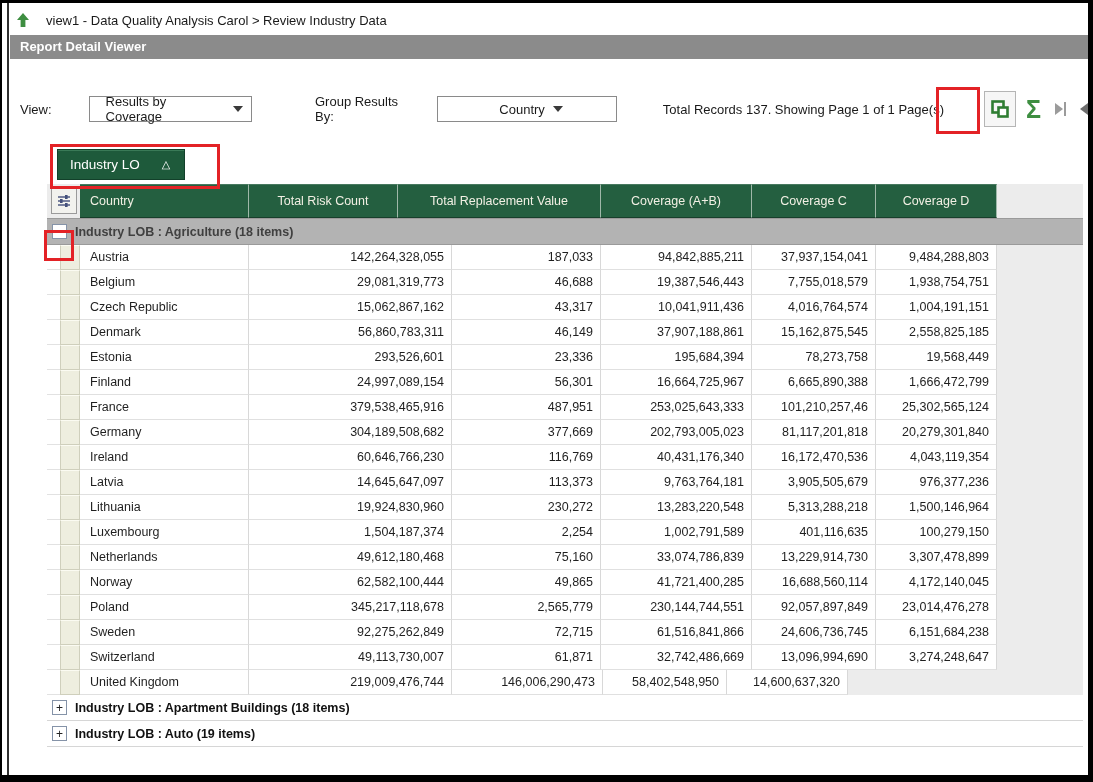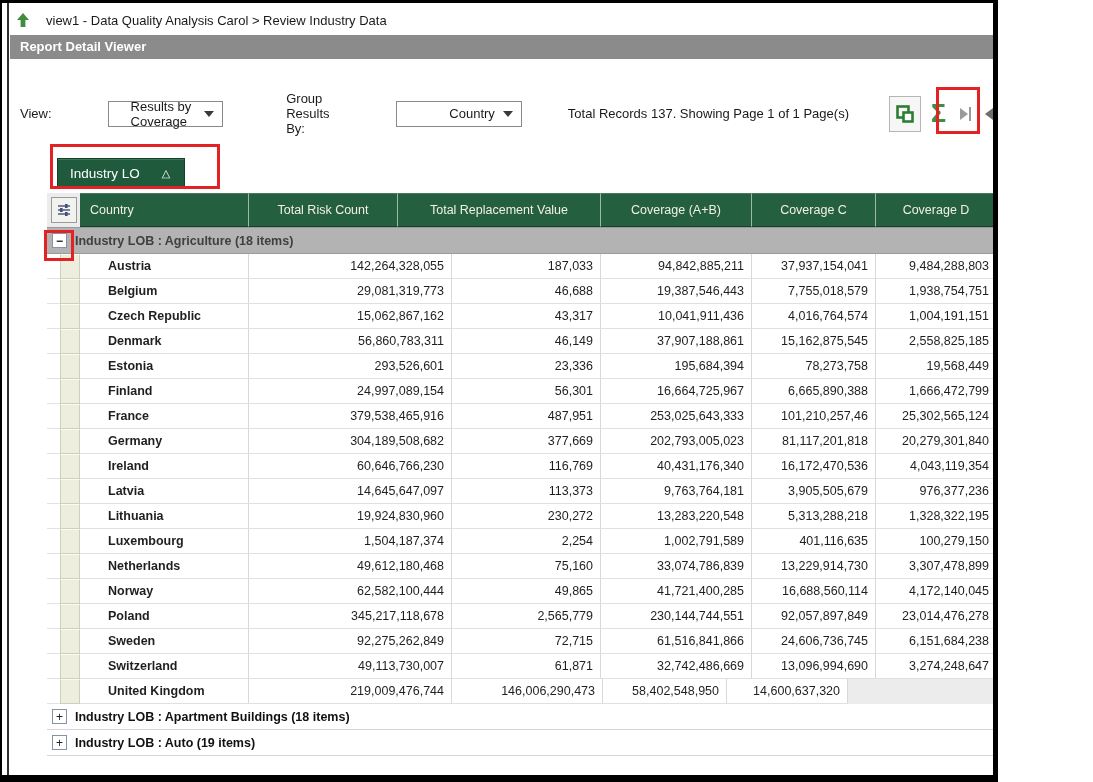--- a/index.html
+++ b/index.html
@@ -1,35 +1,35 @@
 <!DOCTYPE html>
 <html><head>
 <meta charset="utf-8">
 <style>
   * { margin:0; padding:0; box-sizing:border-box; }
   html,body { width:1093px; height:782px; background:#fff; font-family:"Liberation Sans", sans-serif; }
   .frame {
-    position:relative; width:998px; height:782px; background:#fff;
+    position:relative; width:1093px; height:782px; background:#fff;
     border-style:solid; border-color:#000; border-width:3px 5px 7px 2px; overflow:hidden;
   }
   .inner-left-line { position:absolute; left:5px; top:0; width:2px; height:100%; background:#2e2e2e; }
 
   
   .breadcrumb { display:flex; align-items:center; gap:14px; padding:8px 0 6px 12px; }
   .up-arrow-wrap { width:18px; height:18px; display:flex; align-items:center; justify-content:center; }
   .breadcrumb-text { font-size:13px; color:#1a1a1a; }
 
   
   .caption-bar { background:#8b8b8b; color:#fff; font-size:13px; font-weight:600;
     padding:4px 8px 5px 10px; margin-left:8px; }
 
   
   .toolbar { display:flex; align-items:center; margin:32px 0 0 18px; font-size:13px; color:#1a1a1a;gap:32px; }
-  .combo { display:flex; align-items:center; justify-content:flex-end; background:#fff;
-    border:1px solid #8a8a8a; height:26px; padding:0 8px 0 22px; margin-left:24px; }
+  .combo { display:flex; align-items:center; justify-content:center; background:#fff;
+    border:1px solid #8a8a8a; height:26px; padding:0 8px 0 16px; margin-left:5px; }
   .combo-view { width:196px; }
   .combo-group { width:216px; }
   .combo-arrow { width:0; height:0; border-left:5px solid transparent; border-right:5px solid transparent;
     border-top:6px solid #3a3a3a; margin-left:8px; }
   .records-text { margin-left:14px; white-space:nowrap; }
   .tb-icons { display:flex; align-items:center; margin-left:8px; gap:10px; }
   .export-btn { width:32px; height:36px; background:#f6f6f6; border:1px solid #b5b5b5;
     display:flex; align-items:center; justify-content:center; }
   .sigma { color:#3e8e41; font-size:25px; font-weight:600; line-height:1; }
   .pager { display:flex; align-items:center; gap:14px; margin-left:4px; }
@@ -67,21 +67,21 @@
   .expand-box { width:15px; height:15px; background:#fff; border:1px solid #8593a8; color:#222;
     font-size:12px; line-height:12px; display:flex; align-items:center; justify-content:center;
     margin:0 8px 0 5px; font-weight:700; }
   .group-label { font-weight:700; color:#404040; }
 
   .data-row { display:flex; height:25px; background:#ececec; }
   .row-indent { width:13px; background:#fff; border-bottom:1px solid #e2e2e2; }
   .row-indicator { width:20px; background:#eeeedf; border:1px solid #cfcfbc; border-top-color:#fbfbf2; }
   .cell { background:#fff; border-right:1px solid #d8d8d8; border-bottom:1px solid #e0e0e0;
     display:flex; align-items:center; color:#1f1f1f; overflow:hidden; white-space:nowrap; }
-  .cell.txt { padding-left:28px;font-weight:bold; }
+  .cell.txt { padding-left:10px; }
   .cell.num { justify-content:flex-end; padding-right:7px; }
 
   .collapsed-row { display:flex; align-items:center; height:26px; background:#fff;
     border-bottom:1px solid #d6d6d6; font-weight:700; color:#111; }
   .collapsed-row .expand-box { font-weight:400; }
 
   
   .anno { position:absolute; border:3px solid #e32226; background:transparent; pointer-events:none; }
   .anno-export { left:934px; top:84px; width:44px; height:47px; }
   .anno-tab   { left:48px;  top:141px; width:170px; height:45px; }
@@ -283,21 +283,21 @@
         </div>
 
         <div class="data-row">
           <div class="row-indent"></div>
           <div class="row-indicator"></div>
           <div class="cell txt col-0">Lithuania</div>
           <div class="cell num col-1">19,924,830,960</div>
           <div class="cell num col-2">230,272</div>
           <div class="cell num col-3">13,283,220,548</div>
           <div class="cell num col-4">5,313,288,218</div>
-          <div class="cell num col-5">1,328,322,195</div>
+          <div class="cell num col-5">1,500,146,964</div>
         </div>
 
         <div class="data-row">
           <div class="row-indent"></div>
           <div class="row-indicator"></div>
           <div class="cell txt col-0">Luxembourg</div>
           <div class="cell num col-1">1,504,187,374</div>
           <div class="cell num col-2">2,254</div>
           <div class="cell num col-3">1,002,791,589</div>
           <div class="cell num col-4">401,116,635</div>

